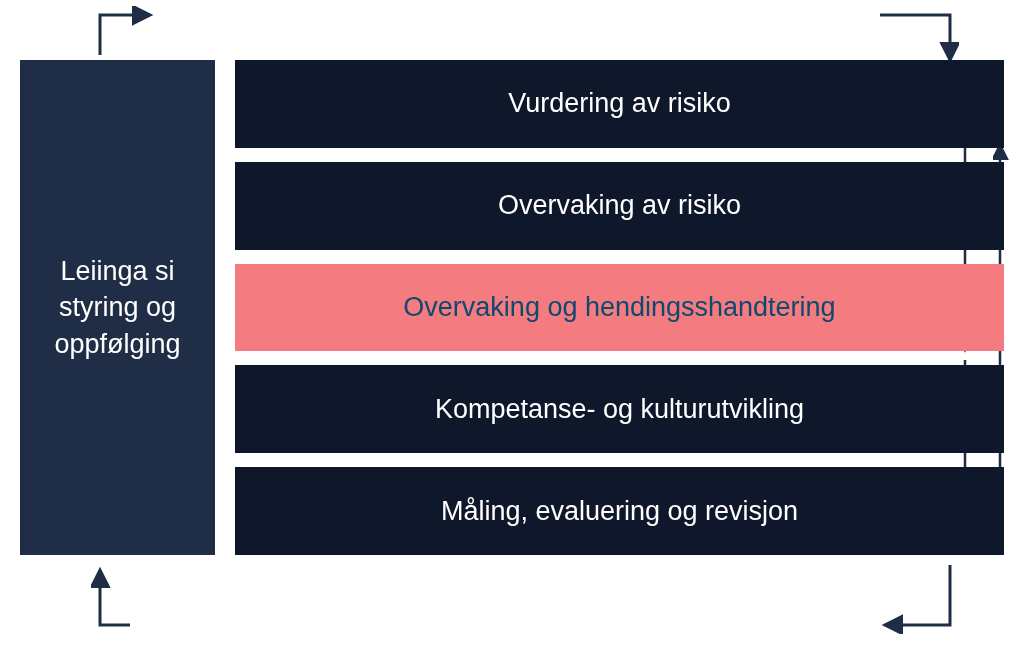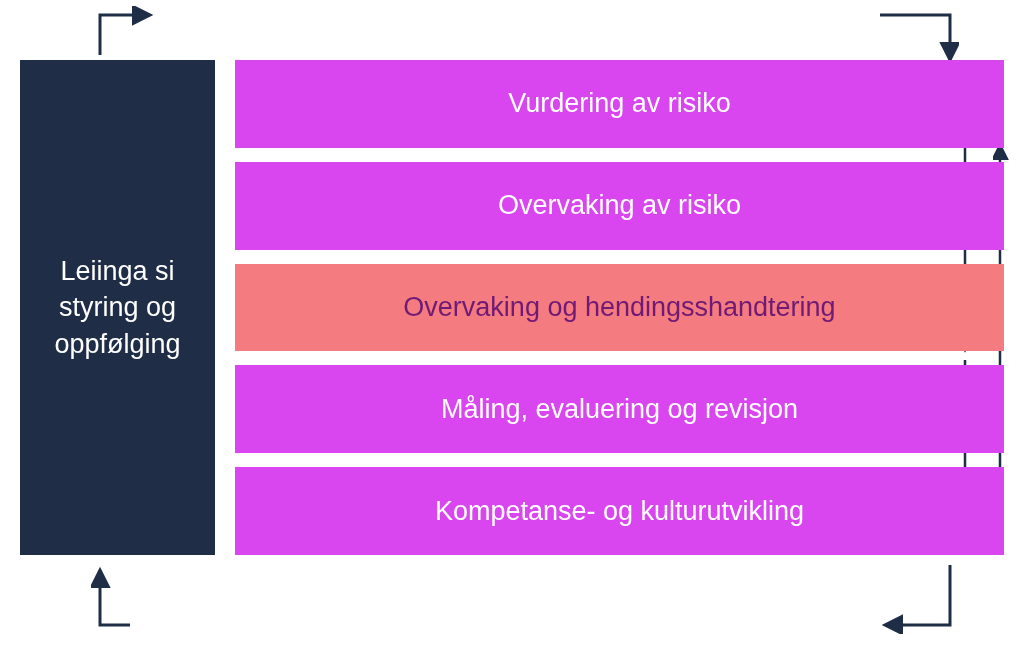--- a/index.html
+++ b/index.html
@@ -40,31 +40,31 @@
       line-height: 1.35;
       padding: 10px;
     }
     .right-col {
       flex: 1;
       display: flex;
       flex-direction: column;
       gap: 14px;
     }
     .step-box {
-      background: #d946ef;
+      background: #0f172a;
       color: #ffffff;
       height: 88px;
       display: flex;
       align-items: center;
       justify-content: center;
       font-size: 27px;
     }
     .step-box.highlight {
       background: #f47b7f;
-      color: #701a75;
+      color: #0c4a6e;
       font-weight: 500;
     }
     .bottom-label {
       margin-top: 15px;
       text-align: center;
       font-size: 27px;
       color: #1f2e46;
     }
     .arrow {
       position: absolute;
@@ -135,20 +135,20 @@
       <div class="step-box">
         <span>Vurdering av risiko</span>
       </div>
       <div class="step-box">
         <span>Overvaking av risiko</span>
       </div>
       <div class="step-box highlight">
         <span>Overvaking og hendingsshandtering</span>
       </div>
       <div class="step-box">
-        <span>Måling, evaluering og revisjon</span>
+        <span>Kompetanse- og kulturutvikling</span>
       </div>
       <div class="step-box">
-        <span>Kompetanse- og kulturutvikling</span>
+        <span>Måling, evaluering og revisjon</span>
       </div>
     </div>
   </div>
 </div>
 
 </body></html>

